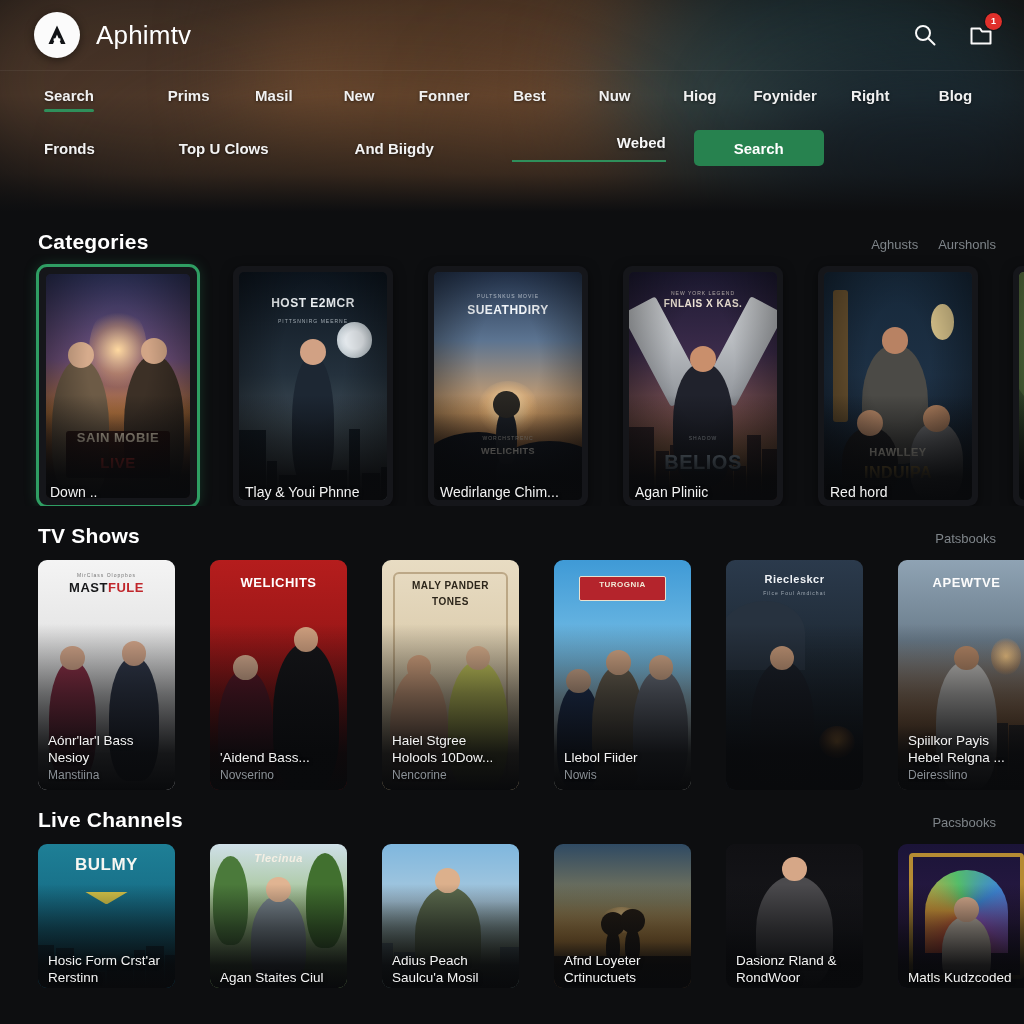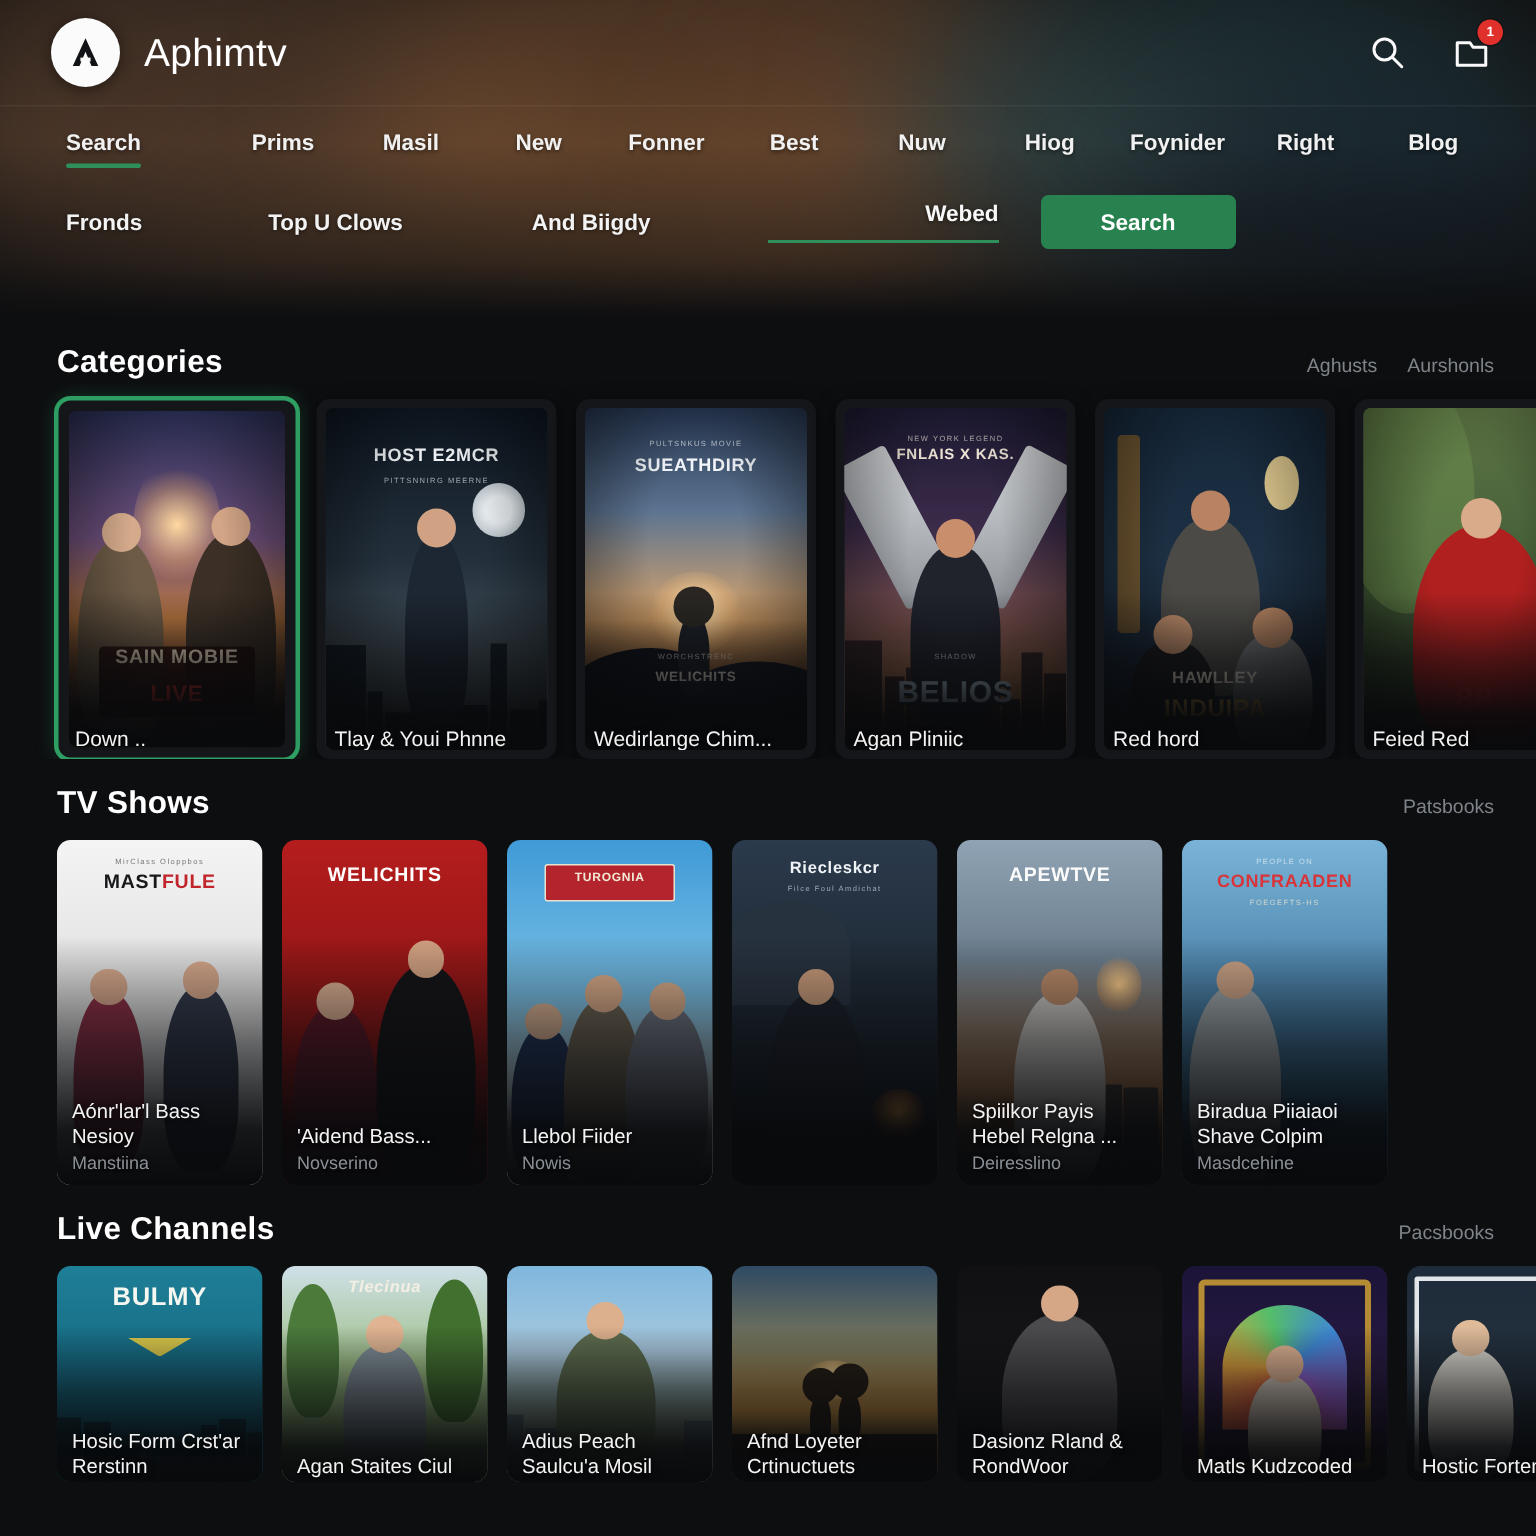--- a/index.html
+++ b/index.html
@@ -146,21 +146,21 @@
     letter-spacing: .2px;
   }
   .section-head-spacer { flex: 1; }
   .section-links { display: flex; gap: 20px; }
   .section-link {
     color: #7e8489; font-size: 13px; font-weight: 400;
     cursor: pointer; white-space: nowrap;
   }
 
   .rail {
-    display: flex; gap: 13px;
+    display: flex; gap: 35px;
     padding: 12px 0 0 38px;
     overflow: hidden;
     text-decoration: underline;
   }
 
   
   .mcard {
     position: relative; flex: 0 0 auto;
     width: 160px; height: 240px;
     border-radius: 9px;
@@ -494,20 +494,39 @@
             </div>
             <div class="tshade"></div>
             <div class="tmeta">
               <div class="tname">'Aidend Bass...</div>
               <div class="tsub">Novserino</div>
             </div>
           </div>
           <div class="tcard tv">
             <div class="tposter">
               <span class="art">
+                <span class="sky" style="background:linear-gradient(180deg,#e8dcc3 0%,#d7c7a6 55%,#b9a37c 100%)"></span>
+                <span class="band" style="left:8%;right:8%;top:5%;bottom:5%;border:2px solid rgba(160,135,96,.6);border-radius:6px"></span>
+                <span class="figure" style="left:6%;width:42%;bottom:0%;height:52%;background:#d9a681"></span>
+                <span class="head" style="left:calc(6% + 42%/2 - 9%);width:18%;padding-bottom:18%;bottom:calc(0% + 52% - 4%);background:#d9a681"></span>
+                <span class="figure" style="left:48%;width:44%;bottom:0%;height:56%;background:#c9cc5c"></span>
+                <span class="head" style="left:calc(48% + 44%/2 - 9%);width:18%;padding-bottom:18%;bottom:calc(0% + 56% - 4%);background:#dcb18d"></span>
+                <div class="art-title" style="top:9%;font-size:10px;color:#2d261b">MALY PANDER</div>
+                <div class="art-title" style="top:16%;font-size:10px;color:#2d261b">TONES</div>
+              </span>
+            </div>
+            <div class="tshade"></div>
+            <div class="tmeta">
+              <div class="tname">Haiel Stgree Holools 10Dow...</div>
+              <div class="tsub">Nencorine</div>
+            </div>
+          </div>
+          <div class="tcard tv">
+            <div class="tposter">
+              <span class="art">
                 <span class="sky" style="background:linear-gradient(180deg,#3f9ad6 0%,#79c0e6 45%,#c2d4d8 72%,#8e8f84 100%)"></span>
                 <span class="band" style="left:18%;right:18%;top:7%;height:11%;background:#b4242c;border:1px solid #e9e2d0;border-radius:2px"></span>
                 <span class="figure" style="left:2%;width:32%;bottom:0%;height:46%;background:#1f3358"></span>
                 <span class="head" style="left:calc(2% + 32%/2 - 9%);width:18%;padding-bottom:18%;bottom:calc(0% + 46% - 4%);background:#dcb394"></span>
                 <span class="figure" style="left:28%;width:38%;bottom:0%;height:54%;background:#6c6352"></span>
                 <span class="head" style="left:calc(28% + 38%/2 - 9%);width:18%;padding-bottom:18%;bottom:calc(0% + 54% - 4%);background:#d9ab88"></span>
                 <span class="figure" style="left:58%;width:40%;bottom:0%;height:52%;background:#6e7480"></span>
                 <span class="head" style="left:calc(58% + 40%/2 - 9%);width:18%;padding-bottom:18%;bottom:calc(0% + 52% - 4%);background:#dbae8c"></span>
                 <div class="art-title" style="top:9%;font-size:8px;color:#f2e9d6">TUROGNIA</div>
               </span>

